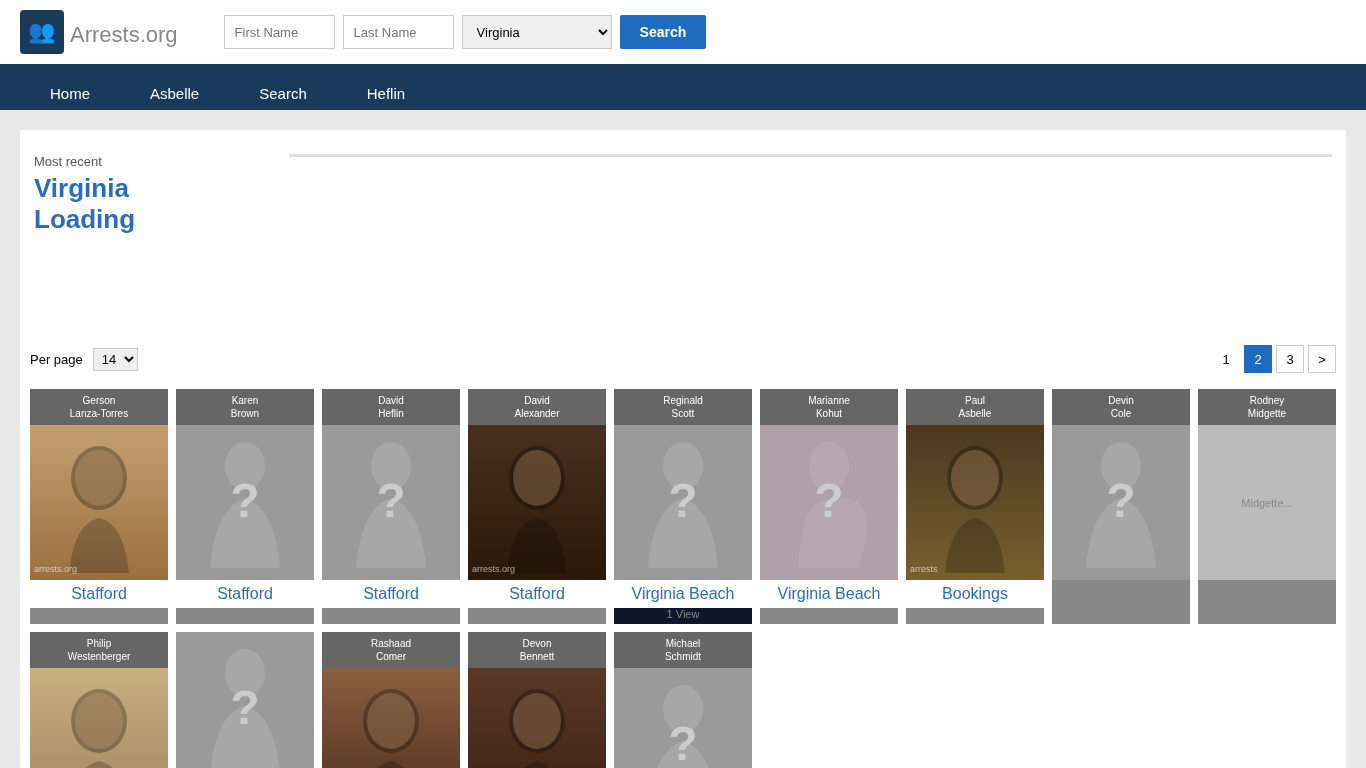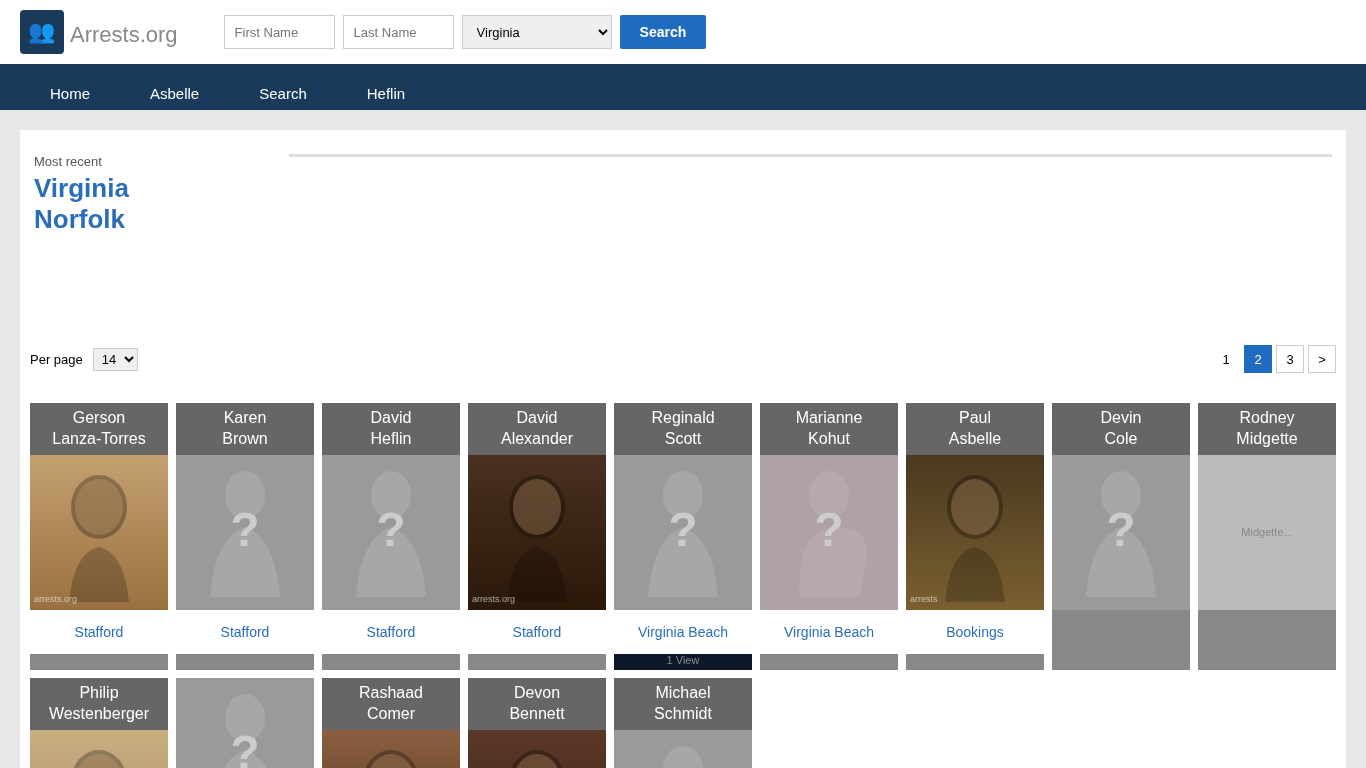--- a/index.html
+++ b/index.html
@@ -114,21 +114,21 @@
       margin-left: 0;
       clear: both;
       padding: 10px;
     }
 
     
     .per-page-bar {
       display: flex;
       align-items: center;
       justify-content: space-between;
-      margin-bottom: 30px;
+      margin-bottom: 16px;
     }
     .per-page-bar label { font-size: 13px; margin-right: 6px; }
     .per-page-bar select {
       border: 1px solid #ccc;
       padding: 2px 4px;
       font-size: 13px;
     }
     .pagination {
       display: flex;
       align-items: center;
@@ -161,43 +161,43 @@
     .person-card {
       width: 138px;
       background: #888;
       cursor: pointer;
       position: relative;
     }
     .person-card .person-name {
       background: #666;
       color: #fff;
       text-align: center;
-      font-size: 16px;
+      font-size: 10px;
       padding: 5px 4px;
       line-height: 1.3;
       min-height: 36px;
       display: flex;
       align-items: center;
       justify-content: center;
     }
     .person-card .photo-area {
       width: 138px;
       height: 155px;
       background: #aaa;
       display: flex;
       align-items: center;
       justify-content: center;
       position: relative;
       overflow: hidden;
     }
     .person-card .location {
       background: #fff;
       text-align: center;
-      padding: 14px 4px;
-      font-size: 14px;
+      padding: 5px 4px;
+      font-size: 16px;
       color: #2a6ebb;
     }
     .person-card .views {
       text-align: center;
       font-size: 11px;
       color: #888;
       background: #0f172a;
       padding-bottom: 4px;
     }
 
@@ -238,21 +238,21 @@
 </div>
 
 <div id="main">
   <div id="content-box">
 
     <div class="top-section">
       <div id="left-panel">
         <div class="most-recent-label">Most recent</div>
         <div class="state-title">
           <span>Virginia</span><br>
-          <span>Norfolk</span>
+          <span>Loading</span>
         </div>
       </div>
       <div style="flex:1; border-top: 3px solid #ddd; margin-top: 10px;"></div>
     </div>
 
     <div style="height: 80px; margin: 0 14px 10px 230px;"></div>
 
     <div id="grid-area">
 
       <div class="per-page-bar">

